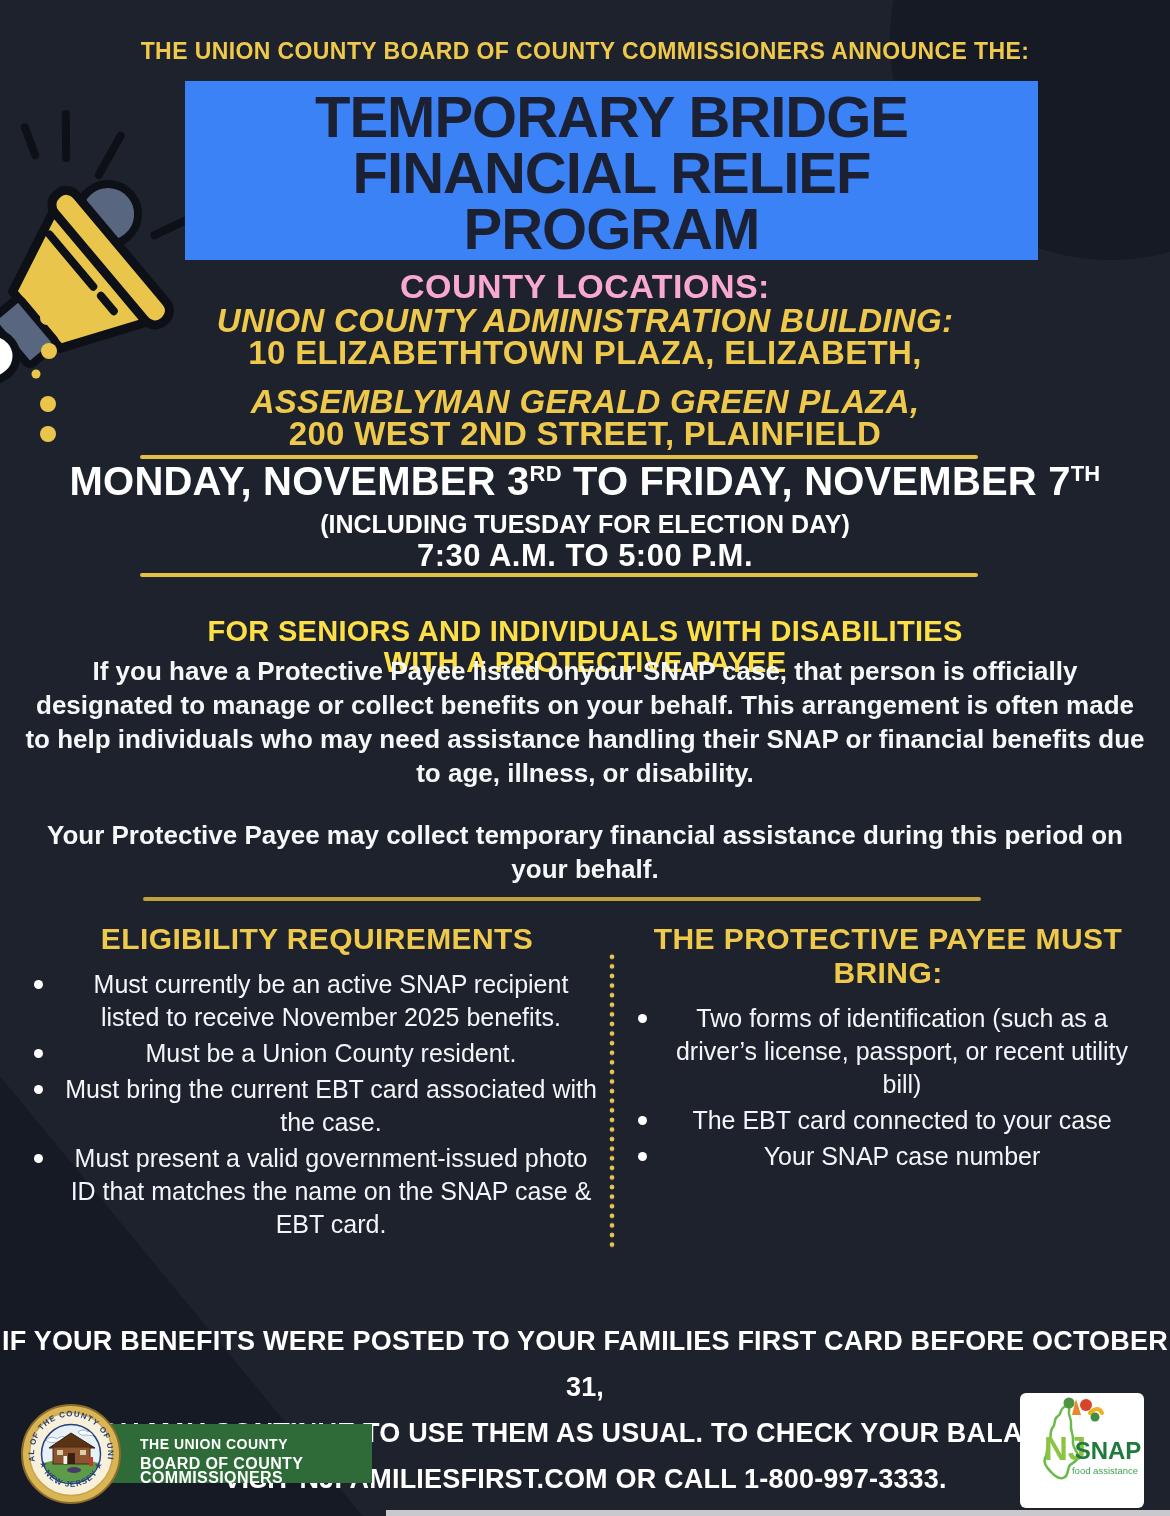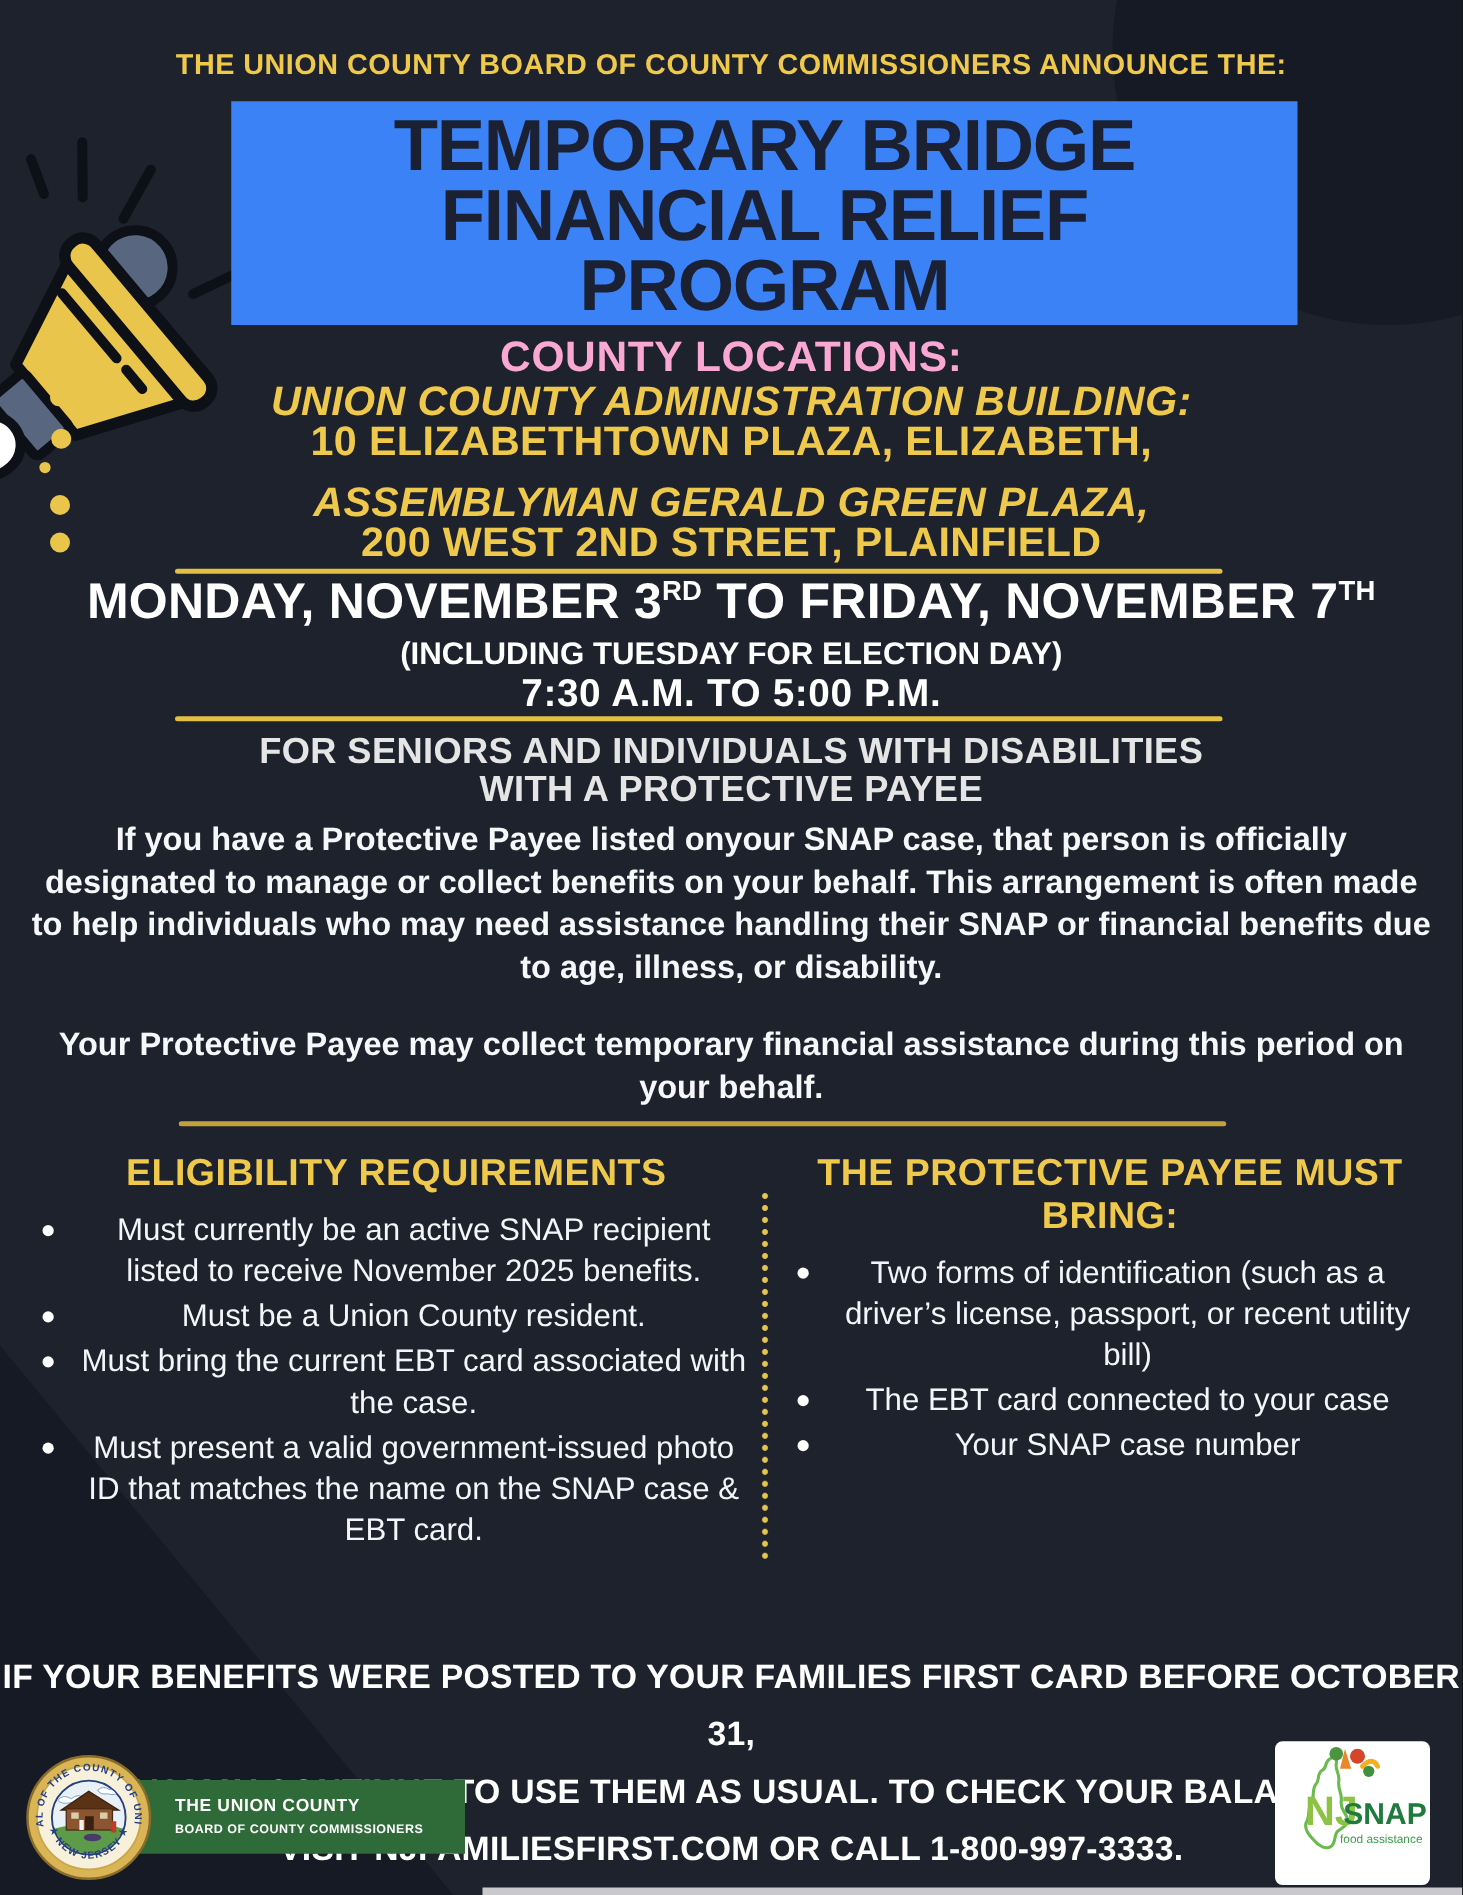--- a/index.html
+++ b/index.html
@@ -24,39 +24,39 @@
   .loc-gap{height:16px;}
   .hr{height:4px;border-radius:2px;background:#e2c043;}
   .hr1{left:140px;width:838px;top:455px;}
   .hr2{left:140px;width:838px;top:573px;}
   .hr3{left:143px;width:838px;top:897px;background:#c0a13c;}
   .dates{top:459px;color:#ffffff;}
   .date-main{font-size:40px;line-height:44px;font-weight:bold;letter-spacing:.2px;}
   .date-main sup{font-size:22px;position:relative;top:-14px;vertical-align:baseline;}
   .date-note{font-size:25px;line-height:29px;font-weight:bold;}
   .date-hours{font-size:31px;line-height:34px;font-weight:bold;letter-spacing:.5px;}
-  .aud{top:586px;color:#e5e5e5;font-weight:bold;font-size:29px;line-height:31px;letter-spacing:.3px;}
+  .aud{top:616px;color:#fde047;font-weight:bold;font-size:29px;line-height:31px;letter-spacing:.3px;}
   .para{left:22px;right:22px;color:#f6f7f9;font-size:26px;line-height:34px;font-weight:bold;text-align:center;}
   .p1{top:654px;}
   .p2{top:818px;}
   .col{top:922px;}
   .col-left{left:28px;width:578px;}
   .col-right{left:632px;width:512px;}
   .col-title{font-size:30px;line-height:34px;font-weight:bold;color:#efc94b;text-align:center;letter-spacing:.4px;margin-bottom:12px;}
   ul.blist{list-style:none;margin:0;padding:0;}
   ul.blist li{position:relative;padding-left:34px;padding-right:6px;margin:0 0 3px 0;
     text-align:center;color:#f3f5f8;font-size:25px;line-height:33px;font-weight:normal;}
   ul.blist li::before{content:"";position:absolute;left:6px;top:12px;width:9px;height:9px;border-radius:50%;background:#ffffff;}
   .vdot{left:609px;top:952px;width:6px;height:298px;
     background-image:radial-gradient(circle,#e7c64f 2px,rgba(0,0,0,0) 2.7px);
     background-size:6px 9.6px;background-repeat:repeat-y;background-position:center top;}
   .notice{top:1318px;color:#ffffff;font-weight:bold;font-size:27px;line-height:46px;letter-spacing:.2px;}
   .banner{left:110px;top:1424px;width:262px;height:59px;background:#2e6b38;padding:8px 0 0 30px;}
   .banner .org{color:#fff;font-weight:bold;font-size:14px;line-height:25px;letter-spacing:.5px;}
-  .banner .sub{color:#fff;font-weight:bold;font-size:10px;line-height:14px;letter-spacing:.4px;}
+  .banner .sub{color:#fff;font-weight:bold;font-size:16px;line-height:14px;letter-spacing:.4px;}
   .seal{left:20px;top:1402px;width:102px;height:108px;}
   .njsnap{left:1020px;top:1393px;width:124px;height:115px;background:#ffffff;border-radius:6px;overflow:hidden;}
   .botbar{left:386px;top:1510px;width:784px;height:6px;background:#c9c9cd;}
   .mega{left:-15px;top:90px;width:235px;height:370px;}
 </style>
 </head>
 <body>
 
 <div id="poster">
 

